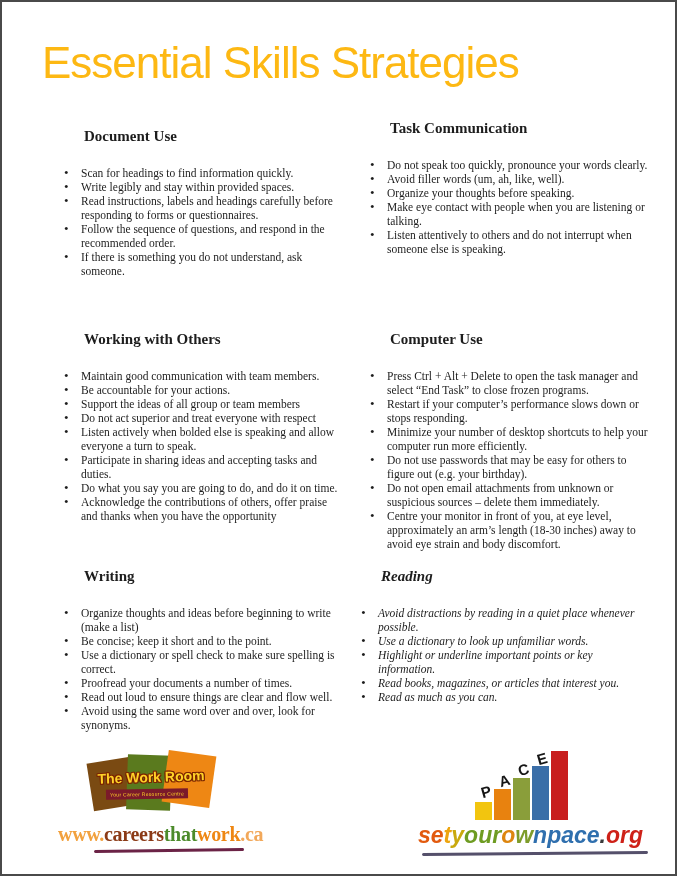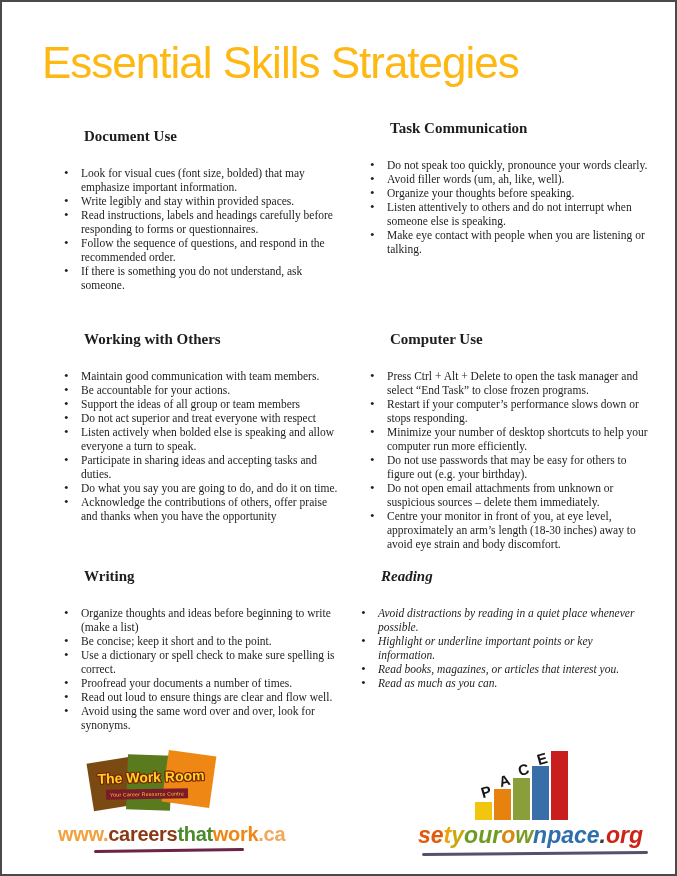--- a/index.html
+++ b/index.html
@@ -37,21 +37,21 @@
       1px 1px #7B2500,-1px -1px #7B2500,1px -1px #7B2500,-1px 1px #7B2500;
   }
   .wr-tagline{
     position:absolute;left:16px;top:37px;background:#7B1A2A;color:#FFD227;
     font-family:"Liberation Sans","DejaVu Sans",sans-serif;font-size:5px;
     padding:2px 4px;white-space:nowrap;letter-spacing:.3px;transform:rotate(-1deg);
   }
   
   .ctw{
     position:absolute;left:56px;top:821px;white-space:nowrap;
-    font-family:Liberation Sans, sans-serif;
+    font-family:Liberation Serif, serif;
     font-weight:bold;font-size:20px;letter-spacing:-.3px;
   }
   .ctw-underline{position:absolute;left:92px;top:847px;width:150px;height:3px;
     background:#6B2346;border-radius:2px;transform:rotate(-.8deg);}
   .syop{
     position:absolute;left:416px;top:820px;white-space:nowrap;
     font-family:"Liberation Sans","DejaVu Sans",sans-serif;
     font-weight:bold;font-style:italic;font-size:23px;
   }
   .syop-underline{position:absolute;left:420px;top:850px;width:226px;height:3px;
@@ -71,36 +71,36 @@
 </head>
 <body>
 
 <div class="page">
 
   <div class="title">Essential Skills Strategies</div>
 
   <section class="sec" id="sec-0">
     <h2>Document Use</h2>
     <ul class="bullets">
-        <li>Look for visual cues (font size, bolded) that may emphasize important information.</li>
+        <li>Scan for headings to find information quickly.</li>
         <li>Write legibly and stay within provided spaces.</li>
         <li>Read instructions, labels and headings carefully before responding to forms or questionnaires.</li>
         <li>Follow the sequence of questions, and respond in the recommended order.</li>
         <li>If there is something you do not understand, ask someone.</li>
       </ul>
   </section>
 
   <section class="sec" id="sec-1">
     <h2>Task Communication</h2>
     <ul class="bullets">
         <li>Do not speak too quickly, pronounce your words clearly.</li>
         <li>Avoid filler words (um, ah, like, well).</li>
         <li>Organize your thoughts before speaking.</li>
+        <li>Make eye contact with people when you are listening or talking.</li>
         <li>Listen attentively to others and do not interrupt when someone else is speaking.</li>
-        <li>Make eye contact with people when you are listening or talking.</li>
       </ul>
   </section>
 
   <section class="sec" id="sec-2">
     <h2>Working with Others</h2>
     <ul class="bullets">
         <li>Maintain good communication with team members.</li>
         <li>Be accountable for your actions.</li>
         <li>Support the ideas of all group or team members</li>
         <li>Do not act superior and treat everyone with respect</li>
@@ -132,20 +132,21 @@
         <li>Proofread your documents a number of times.</li>
         <li>Read out loud to ensure things are clear and flow well.</li>
         <li>Avoid using the same word over and over, look for synonyms.</li>
       </ul>
   </section>
 
   <section class="sec" id="sec-5">
     <h2>Reading</h2>
     <ul class="bullets">
         <li>Avoid distractions by reading in a quiet place whenever possible.</li>
+        <li>Use a dictionary to look up unfamiliar words.</li>
         <li>Highlight or underline important points or key information.</li>
         <li>Read books, magazines, or articles that interest you.</li>
         <li>Read as much as you can.</li>
       </ul>
   </section>
 
   <div class="workroom">
     <div class="wr-square wr-brown"></div>
     <div class="wr-square wr-green"></div>
     <div class="wr-square wr-orange"></div>

